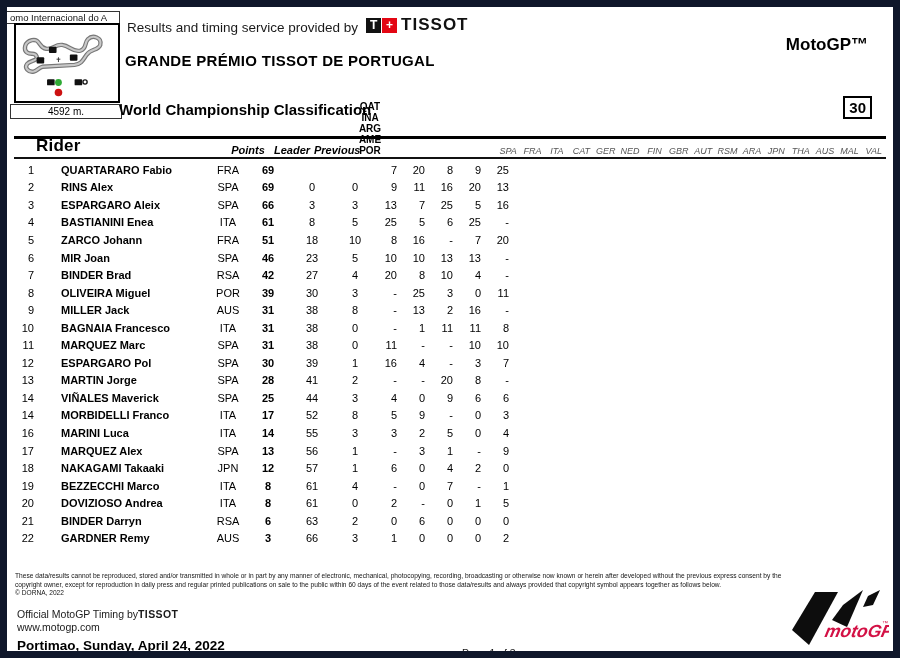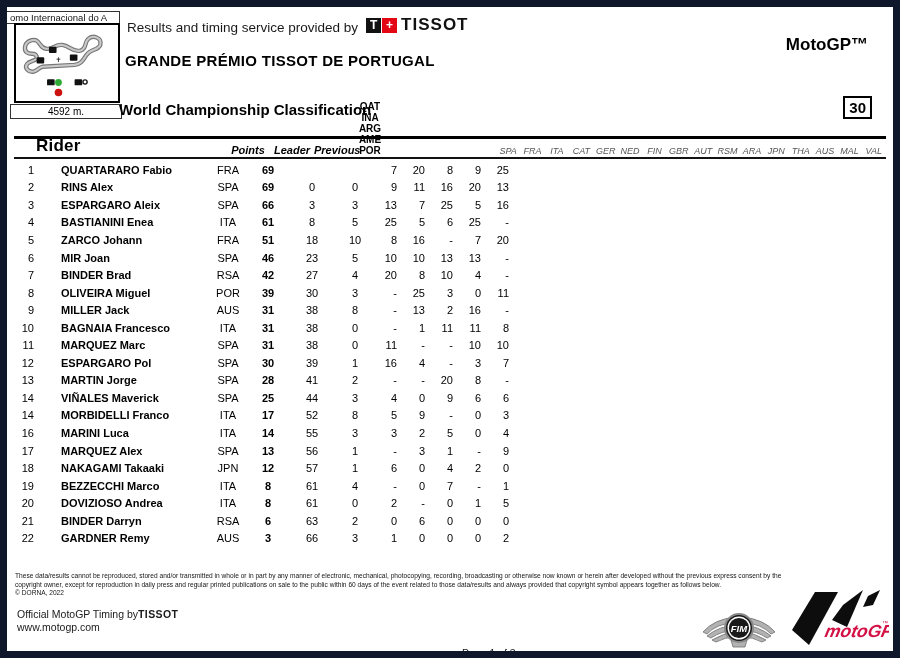--- a/index.html
+++ b/index.html
@@ -438,38 +438,23 @@
   <div class="disclaimer">
     <div class="disc-line">These data/results cannot be reproduced, stored and/or transmitted in whole or in part by any manner of electronic, mechanical, photocopying, recording, broadcasting or otherwise now known or herein after developed without the previous express consent by the</div>
     <div class="disc-line">copyright owner, except for reproduction in daily press and regular printed publications on sale to the public within 60 days of the event related to those data/results and always provided that copyright symbol appears together as follows below.</div>
     <div class="disc-line">© DORNA, 2022</div>
   </div>
 
   <div class="timing-credit">
     <span>Official MotoGP Timing by</span><b>TISSOT</b>
   </div>
   <div class="site-url">www.motogp.com</div>
+  <div class="location-line">Portimao, Sunday, April 24, 2022</div>
   <div class="page-number">Page 1 of 3</div>
 
-  <div class="fim-logo">
-    <svg width="78" height="44" viewBox="0 0 78 44">
-      <g fill="#b2b2b2" stroke="#6e6e6e" stroke-width="0.8">
-        <path d="M3 26 Q14 13 36 11 L36 16 Q16 18 7 28 Z"></path>
-        <path d="M7 30 Q19 20 36 19 L36 24 Q21 25 11 32 Z"></path>
-        <path d="M12 34 Q23 27 36 26 L36 31 Q25 31 16 36 Z"></path>
-        <path d="M75 26 Q64 13 42 11 L42 16 Q62 18 71 28 Z"></path>
-        <path d="M71 30 Q59 20 42 19 L42 24 Q57 25 67 32 Z"></path>
-        <path d="M66 34 Q55 27 42 26 L42 31 Q53 31 62 36 Z"></path>
-        <path d="M31 34 h16 l-2 7 h-12 Z"></path>
-      </g>
-      <circle cx="39" cy="22" r="14" fill="#1a1a1a" stroke="#8a8a8a" stroke-width="2"></circle>
-      <circle cx="39" cy="22" r="10.8" fill="none" stroke="#fff" stroke-width="1.4"></circle>
-      <text x="39" y="26" text-anchor="middle" font-size="9.5" font-weight="bold" font-style="italic" fill="#fff" font-family="Liberation Sans, sans-serif">FIM</text>
-    </svg>
-  </div>
 
   <div class="motogp-logo">
     <svg width="110" height="70" viewBox="0 0 110 70">
       <g fill="#0d0d0d">
         <polygon points="36,3 59,3 30,56 13,41"></polygon>
         <polygon points="64,16 84,1 68,38 53,31"></polygon>
         <polygon points="89,7 101,1 94,16 84,18"></polygon>
       </g>
       <g transform="translate(45,48) skewX(-12)">
         <text x="0" y="0" font-size="17.5" font-weight="bold" font-style="italic" fill="#d31145" font-family="Liberation Sans, sans-serif">motoGP</text>

